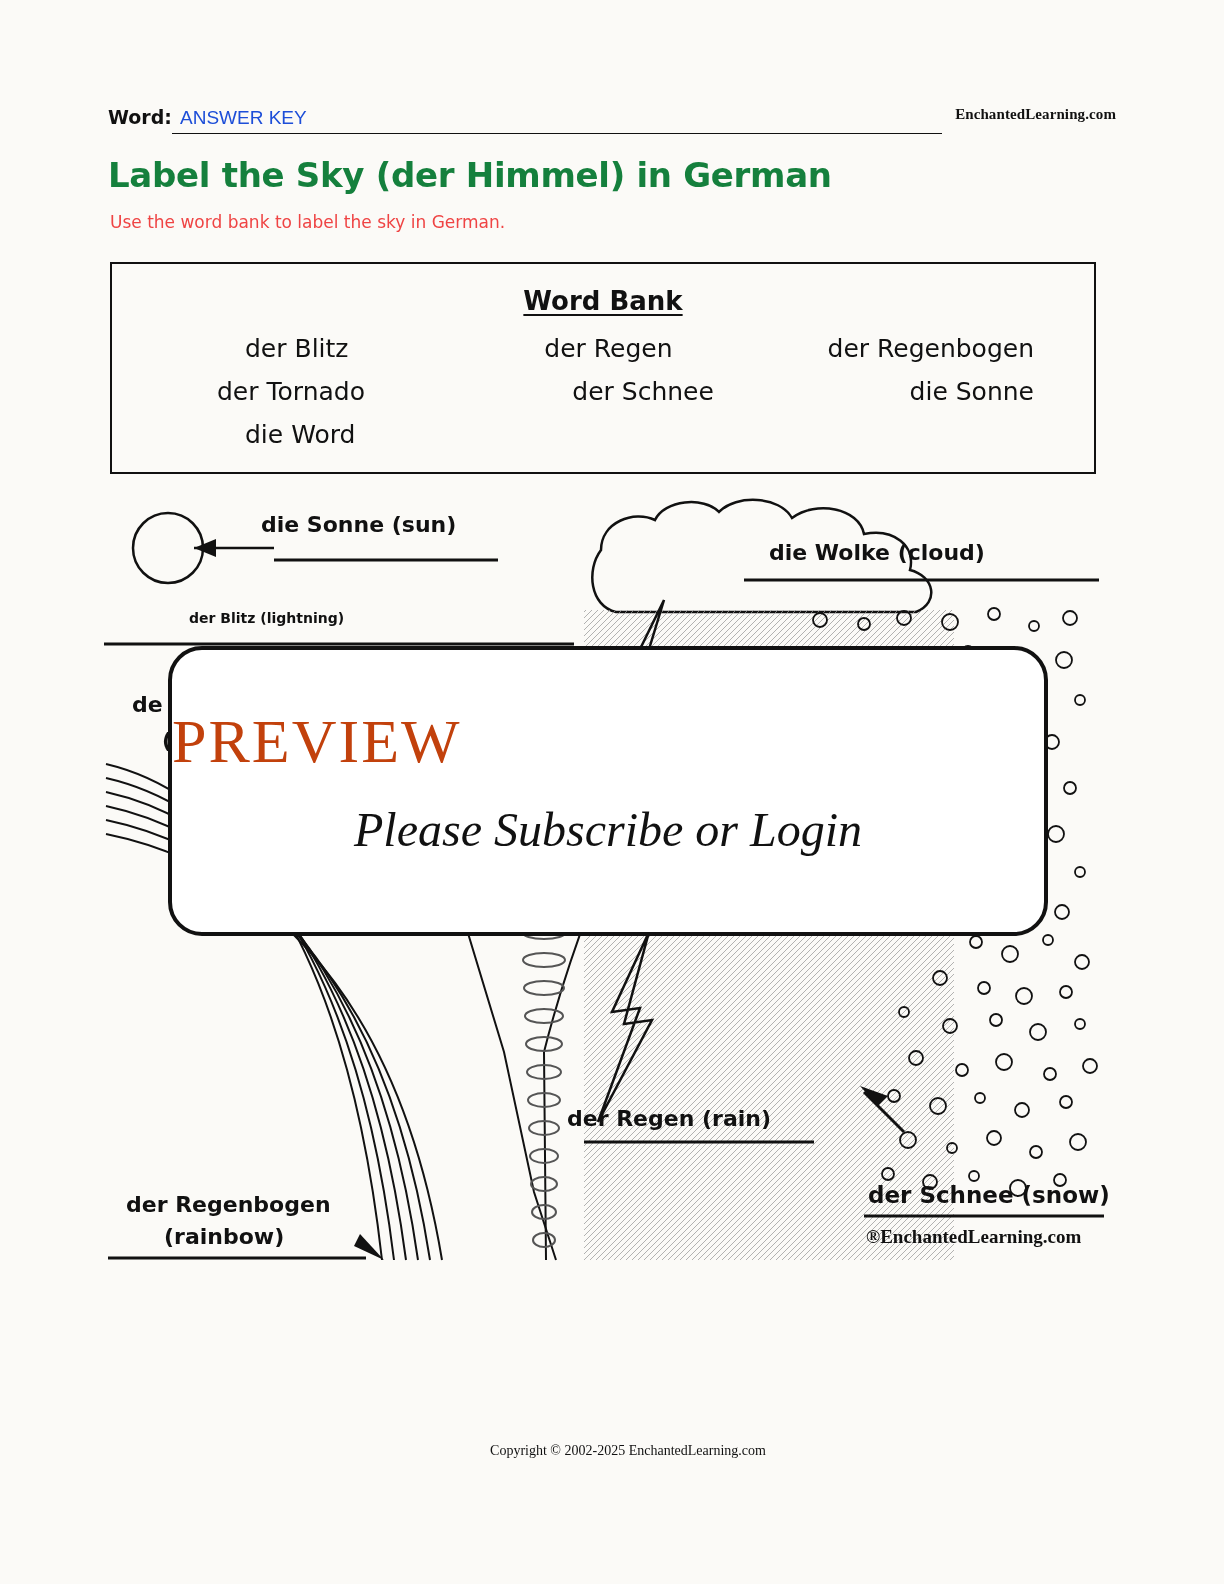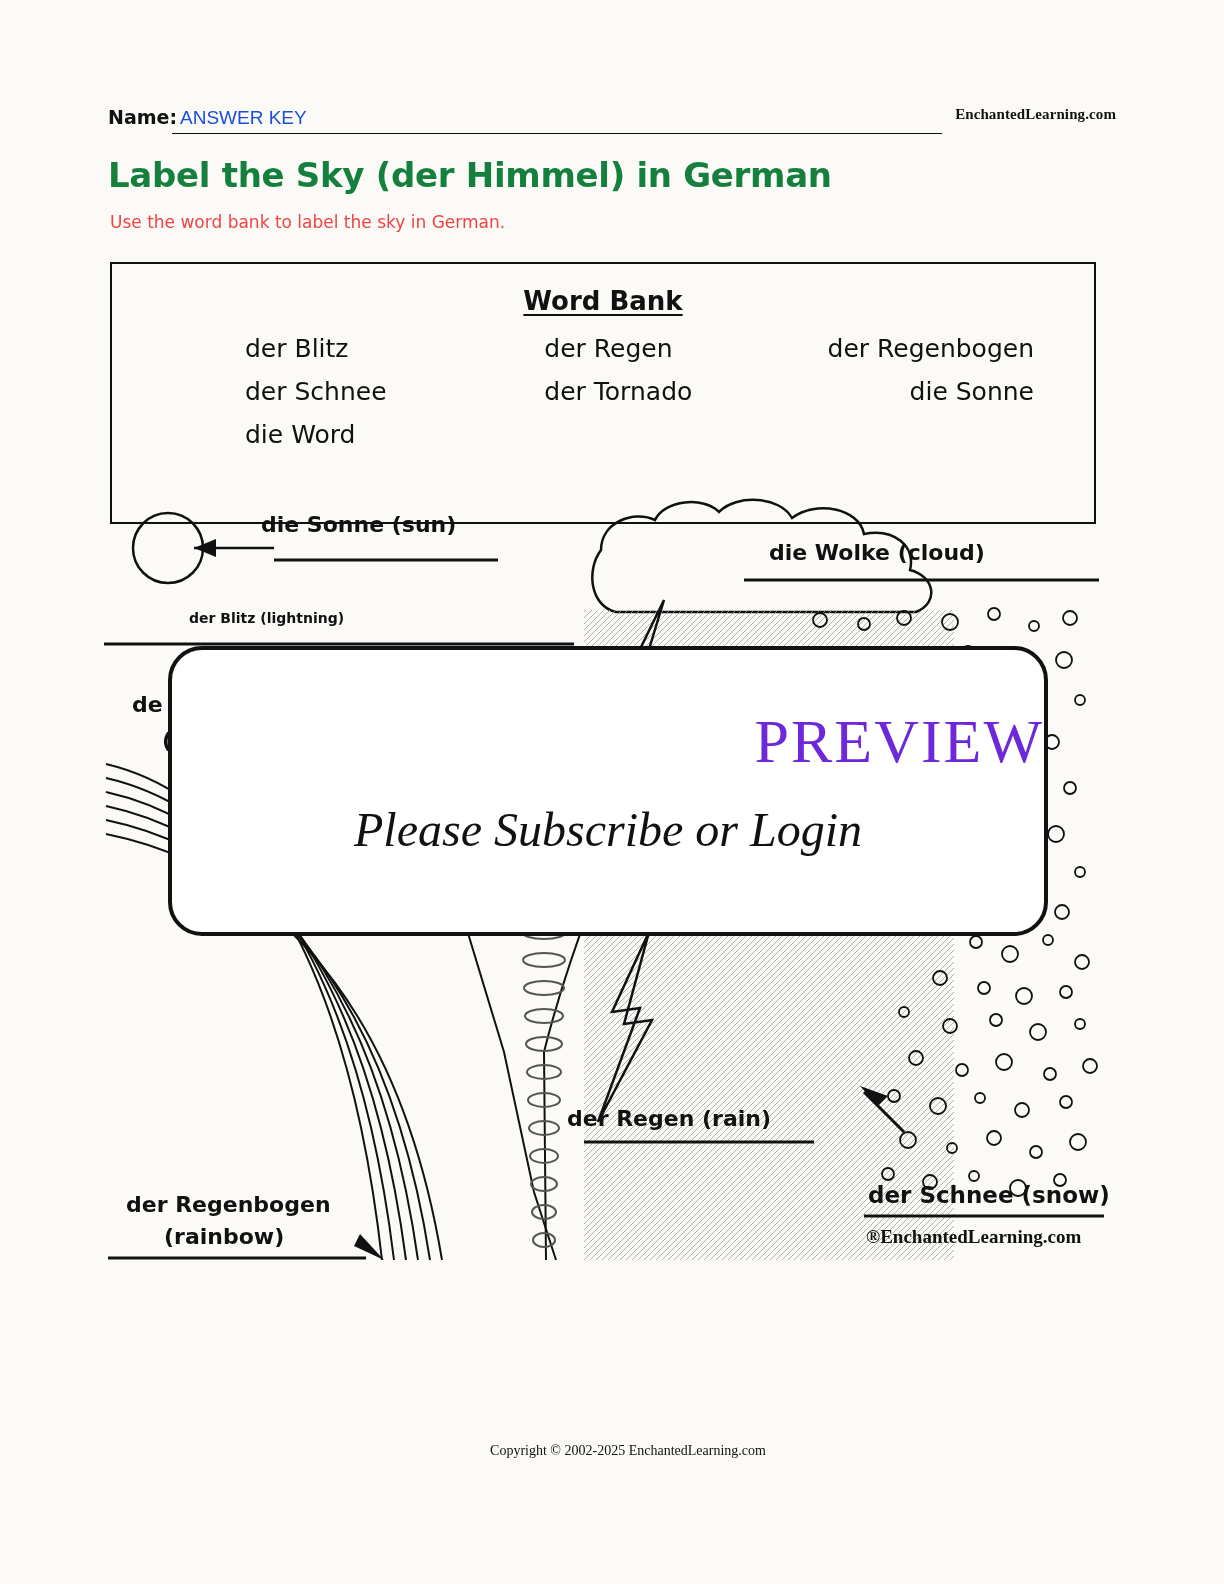--- a/index.html
+++ b/index.html
@@ -84,21 +84,21 @@
     color: #ef4444;
     font-family: "DejaVu Sans", sans-serif;
   }
 
   
   .wordbank {
     position: absolute;
     left: 110px;
     top: 262px;
     width: 986px;
-    height: 262px;
+    height: 212px;
     border: 2px solid #111;
     box-sizing: border-box;
     background: transparent;
   }
   .wordbank-title {
     position: absolute;
     width: 100%;
     top: 22px;
     text-align: center;
     font-size: 26px;
@@ -156,25 +156,25 @@
     background: #fff;
     border: 4px solid #111;
     border-radius: 34px;
     box-sizing: border-box;
     z-index: 40;
   }
   .preview-title {
     position: absolute;
     width: 100%;
     top: 56px;
-    text-align: right;
+    text-align: left;
     font-family: "Liberation Serif", serif;
     font-size: 62px;
     letter-spacing: 2px;
-    color: #6d28d9;
+    color: #c2410c;
   }
   .preview-sub {
     position: absolute;
     width: 100%;
     top: 152px;
     text-align: center;
     font-family: "Liberation Serif", serif;
     font-style: italic;
     font-size: 48px;
     color: #111;
@@ -199,37 +199,37 @@
     color: #111;
     white-space: nowrap;
   }
 </style>
 </head>
 <body>
 
 <div class="page">
 
   <div class="header">
-    <span class="name-label">Name:</span>
+    <span class="name-label">Word:</span>
     <span class="name-value">ANSWER KEY</span>
     <div class="name-rule"></div>
     <span class="brand">EnchantedLearning.com</span>
   </div>
 
   <div class="title">Label the Sky (der Himmel) in German</div>
   <div class="subtitle">Use the word bank to label the sky in German.</div>
 
   <div class="wordbank">
     <div class="wordbank-title">Word Bank</div>
     <div class="wb-grid">
       <div class="wb-cell wb-col0">der Blitz</div>
       <div class="wb-cell wb-col1">der Regen</div>
       <div class="wb-cell wb-col2">der Regenbogen</div>
+      <div class="wb-cell wb-col1">der Tornado</div>
       <div class="wb-cell wb-col0">der Schnee</div>
-      <div class="wb-cell wb-col1">der Tornado</div>
       <div class="wb-cell wb-col2">die Sonne</div>
       <div class="wb-cell wb-col0">die Word</div>
       <div class="wb-cell"></div>
       <div class="wb-cell"></div>
     </div>
   </div>
 
   <div class="art">
     <svg width="1012" height="770" viewBox="0 0 1012 770" xmlns="http://www.w3.org/2000/svg">
       <defs>

